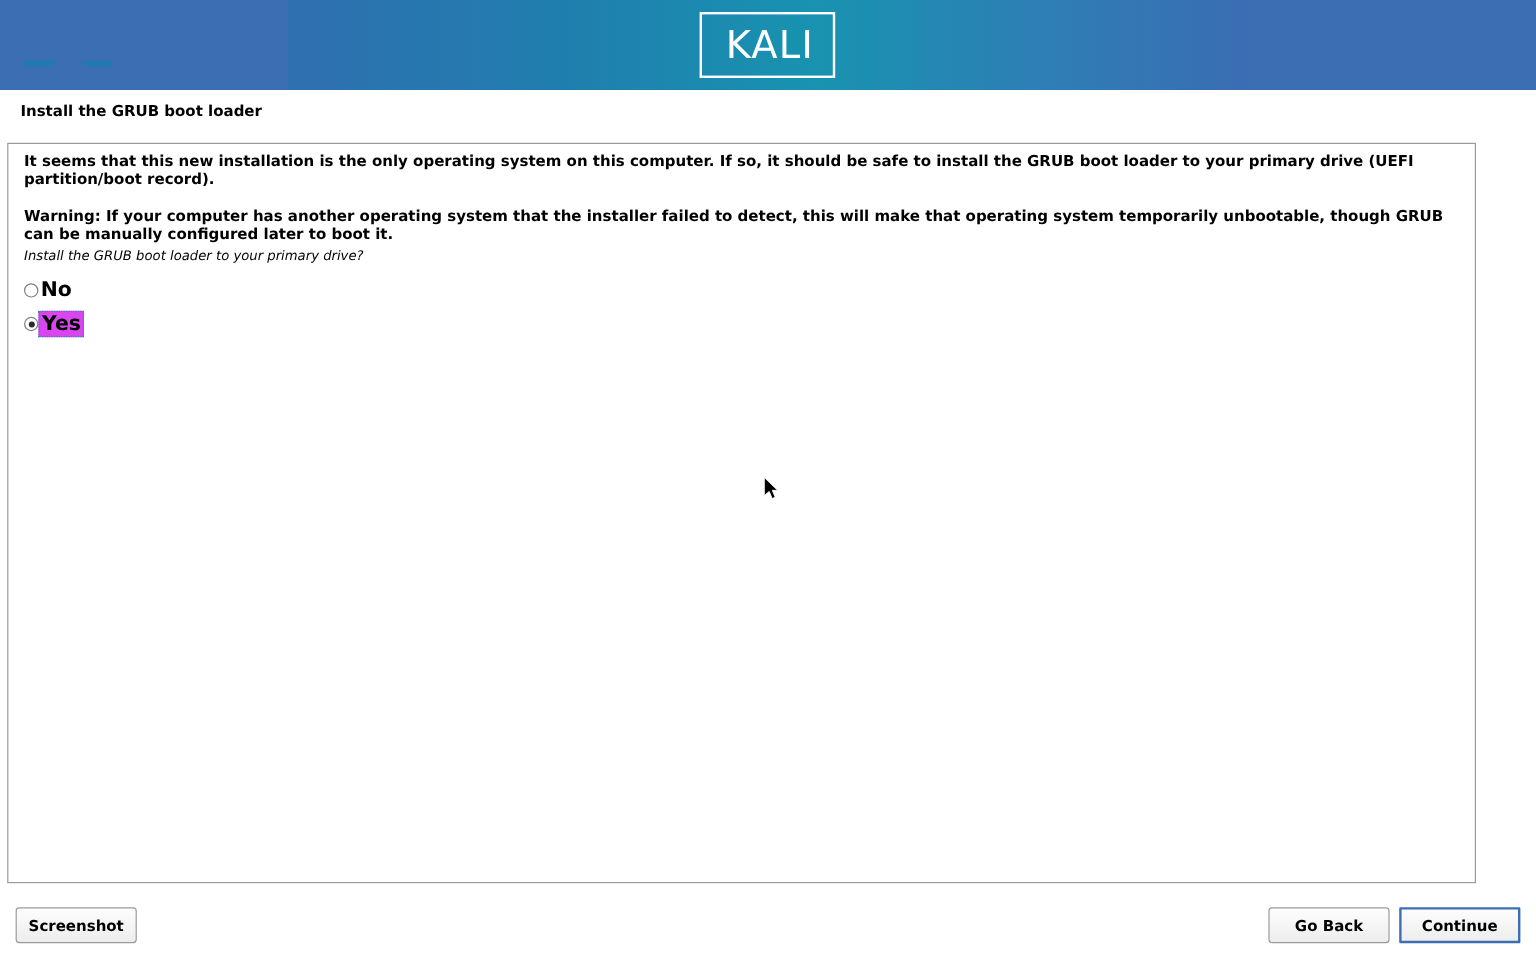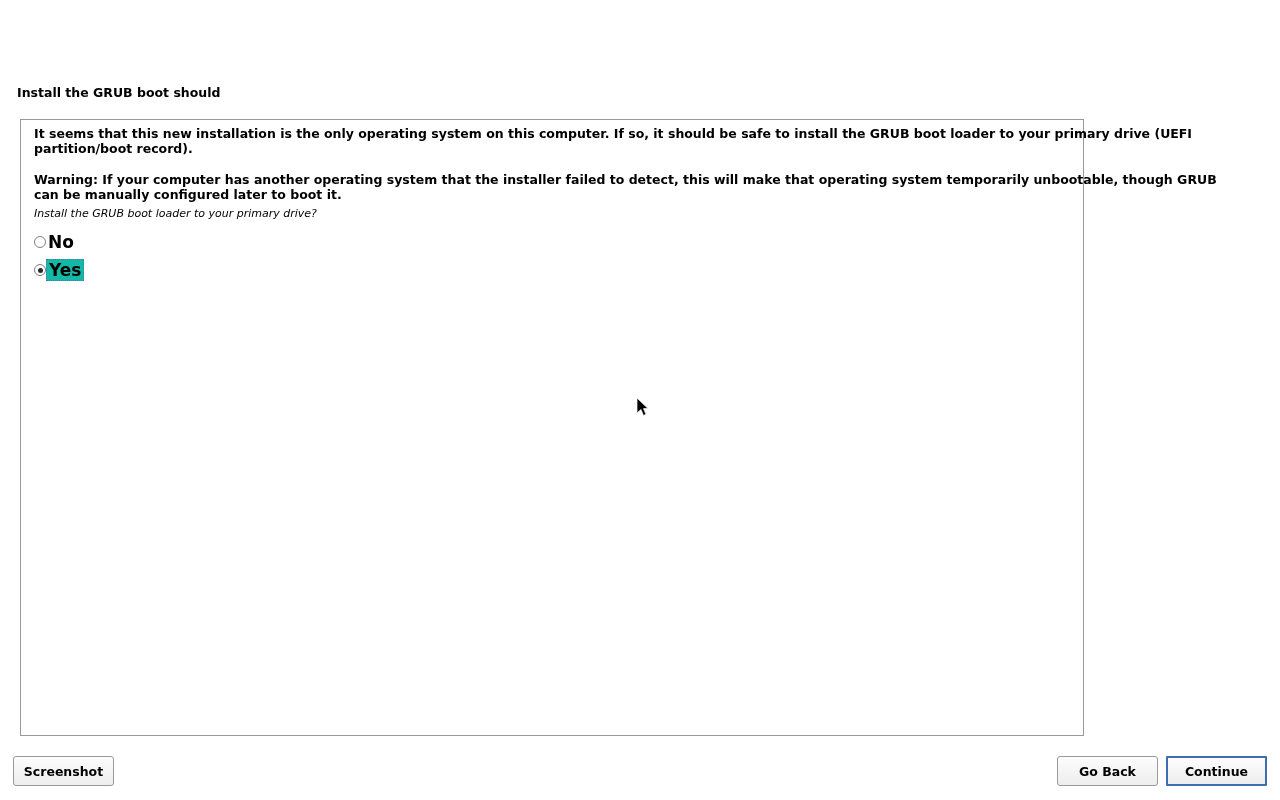--- a/index.html
+++ b/index.html
@@ -80,23 +80,23 @@
     left: 17px;
     top: 85px;
     font-size: 12.5px;
     font-weight: bold;
     color: #000000;
   }
 
   
   .panel {
     position: absolute;
-    left: 20px;
+    left: 6px;
     top: 119px;
-    width: 1064px;
+    width: 1224px;
     height: 617px;
     border: 1px solid #9a9a9a;
     box-sizing: border-box;
     background: #ffffff;
     padding-left: 15px;
   }
 
   .para {
     position: absolute;
     font-size: 12.5px;
@@ -148,21 +148,21 @@
   }
   .radio-label {
     margin-left: 0;
     font-size: 17px;
     font-weight: bold;
     color: #000000;
     padding: 0 2px;
   }
   .radio-label.focused {
     border: 1px dotted #4a78b5;
-    background: #14b8a6;
+    background: #d946ef;
     padding: 0 2px;
   }
 
   
   .cursor {
     position: absolute;
     left: 637px;
     top: 398px;
     width: 12px;
     height: 19px;
@@ -191,22 +191,30 @@
     left: 1166px; top: 756px; width: 101px;
     border: 2px solid #3c6eb4;
     border-radius: 1px;
   }
 </style>
 </head>
 <body>
 
 <div id="app">
 
-
-  <div class="step-title">Install the GRUB boot should</div>
+  <div class="banner">
+    <div class="banner-gradient"></div>
+    <div class="banner-logo">
+      <div class="banner-logo-text">KALI</div>
+    </div>
+    <div class="banner-logo-notch"></div>
+    <div class="banner-logo-notch2"></div>
+  </div>
+
+  <div class="step-title">Install the GRUB boot loader</div>
 
   <div class="panel">
 
     <div class="para para-1">It seems that this new installation is the only operating system on this computer. If so, it should be safe to install the GRUB boot loader to your primary drive (UEFI partition/boot record).</div>
     <div class="para para-2">Warning: If your computer has another operating system that the installer failed to detect, this will make that operating system temporarily unbootable, though GRUB can be manually configured later to boot it.</div>
     <div class="question">Install the GRUB boot loader to your primary drive?</div>
 
     <div class="radio-row no">
       <span class="radio"></span>
       <span class="radio-label">No</span>

